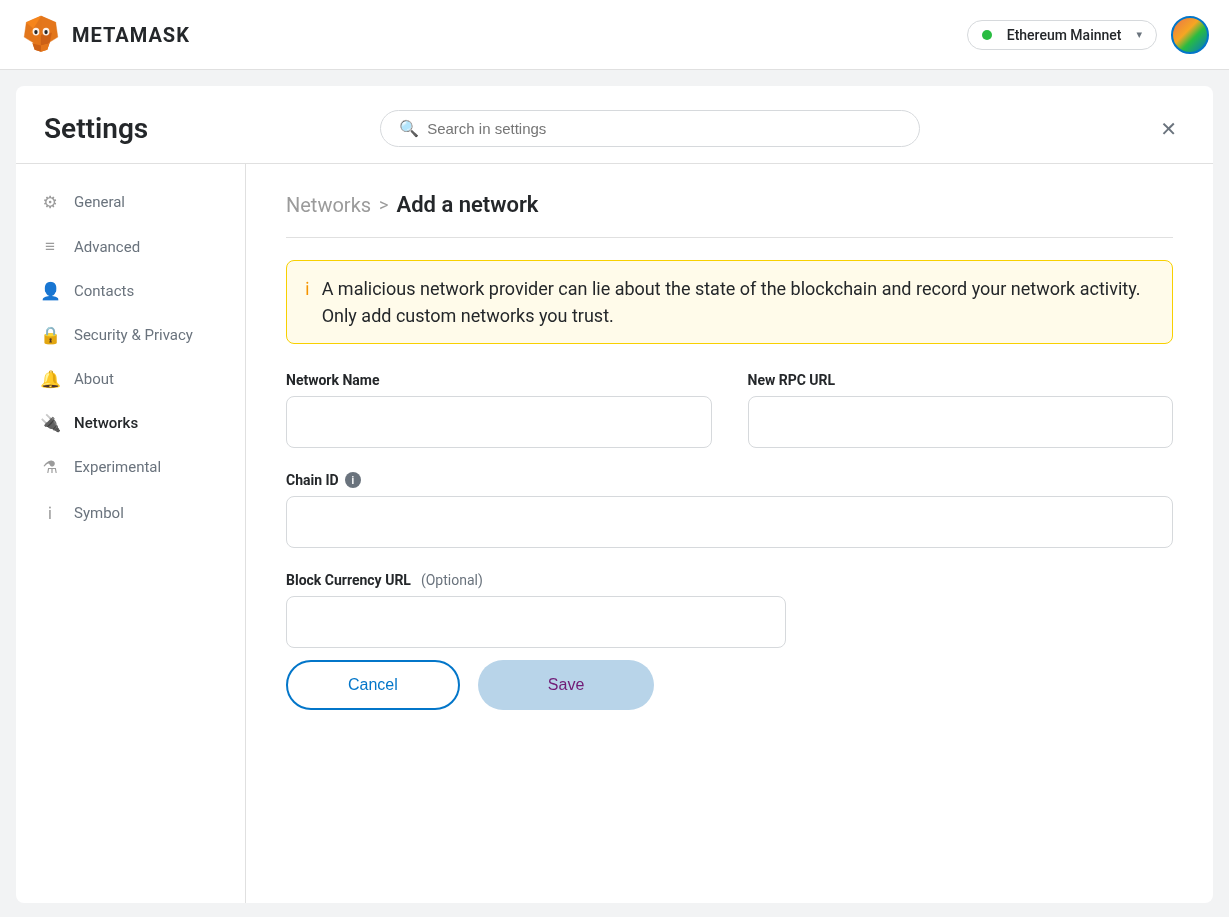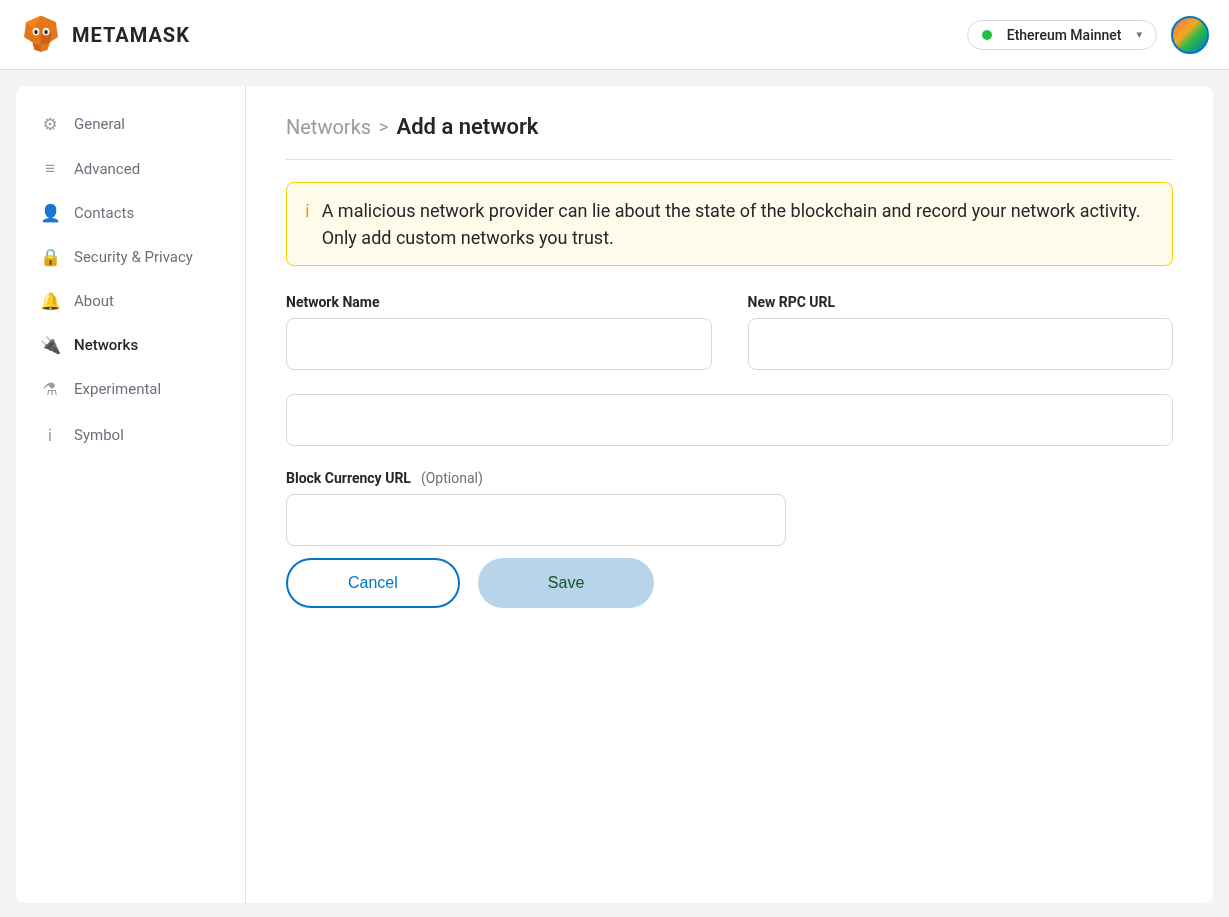--- a/index.html
+++ b/index.html
@@ -299,21 +299,21 @@
       color: #0376c9;
       font-size: 16px;
       font-weight: 500;
       cursor: pointer;
     }
     .btn-save {
       padding: 14px 70px;
       border-radius: 28px;
       border: none;
       background: #b8d4e9;
-      color: #14532d;
+      color: #701a75;
       font-size: 16px;
       font-weight: 500;
       cursor: not-allowed;
     }
   </style>
 </head>
 <body>
 
 <div class="header">
   <div class="logo-area">
@@ -339,20 +339,30 @@
       <div class="network-dot"></div>
       <span class="network-name">Ethereum Mainnet</span>
       <span class="chevron-icon">▾</span>
     </div>
     <div class="avatar-circle"></div>
   </div>
 </div>
 
 <div class="settings-container">
 
+  <div class="settings-header">
+    <h1 class="settings-title">Settings</h1>
+    <div class="search-area">
+      <div class="search-input-wrapper">
+        <span class="search-icon-sym">🔍</span>
+        <input class="search-input" type="text" placeholder="Search in settings" style="">
+      </div>
+    </div>
+    <button class="close-btn">✕</button>
+  </div>
 
   <div class="settings-body">
 
     <nav class="sidebar">
 
       <div class="sidebar-item">
         <span class="sidebar-icon">⚙</span>
         <span>General</span>
       </div>
 
@@ -418,20 +428,24 @@
         <div class="form-field">
           <div class="form-label">
             <span>New RPC URL</span>
           </div>
           <input class="form-input" type="text" style="">
         </div>
       </div>
 
       <div class="form-row">
         <div class="form-field">
+          <div class="form-label">
+            <span>Chain ID</span>
+            <span class="info-icon">i</span>
+          </div>
           <input class="form-input" type="text" style="">
         </div>
       </div>
 
       <div class="form-field form-field-full">
         <div class="form-label">
           <span>Block Currency URL</span>
           <span class="label-optional">(Optional)</span>
         </div>
         <input class="form-input" type="text" style="">

